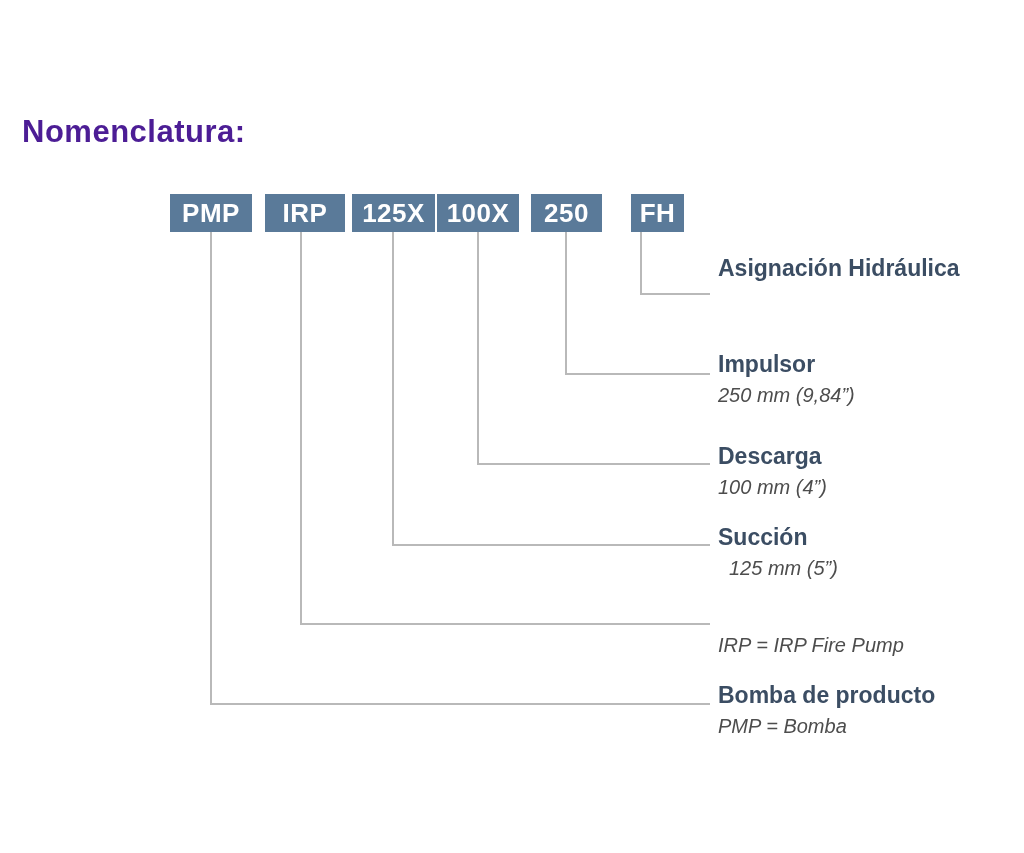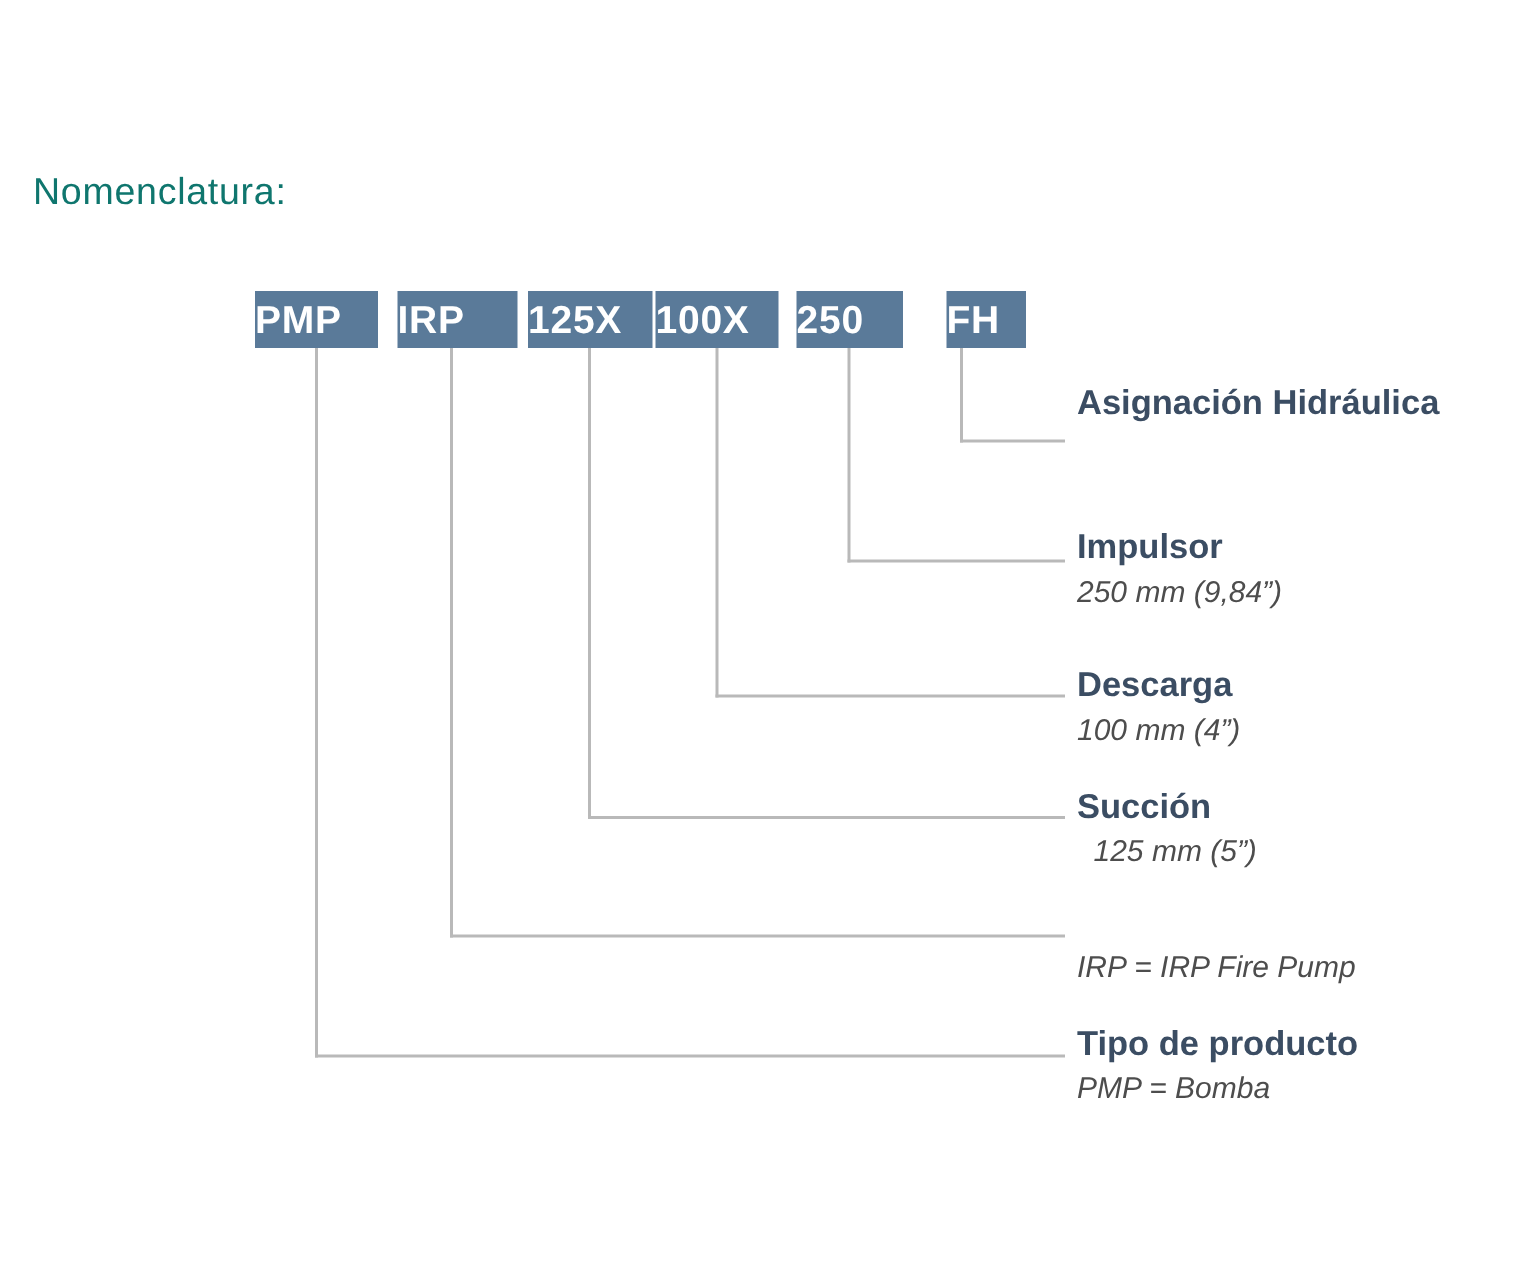--- a/index.html
+++ b/index.html
@@ -12,34 +12,34 @@
     position: relative;
     width: 1024px;
     height: 853px;
     background: #ffffff;
     overflow: hidden;
   }
   .page-title {
     position: absolute;
     left: 22px;
     top: 114px;
-    font-size: 25px;
-    font-weight: normal;
-    color: #0f766e;
+    font-size: 31px;
+    font-weight: bold;
+    color: #4c1d95;
     letter-spacing: 0.5px;
   }
   .code-box {
     position: absolute;
     top: 194px;
     height: 38px;
     background: #5a7a99;
     color: #ffffff;
     font-size: 26px;
     font-weight: bold;
-    text-align: left;
+    text-align: center;
     line-height: 38px;
     letter-spacing: 0.5px;
   }
   .vline {
     position: absolute;
     width: 2px;
     background: #b9b9b9;
   }
   .hline {
     position: absolute;
@@ -97,16 +97,16 @@
   <div class="seg-subtext" style="top:384px;">250 mm (9,84”)</div>
 
   <div class="seg-heading" style="top:443px;">Descarga</div>
   <div class="seg-subtext" style="top:476px;">100 mm (4”)</div>
 
   <div class="seg-heading" style="top:524px;">Succión</div>
   <div class="seg-subtext" style="top:557px;margin-left:11px;">125 mm (5”)</div>
 
   <div class="seg-subtext" style="top:634px;">IRP = IRP Fire Pump</div>
 
-  <div class="seg-heading" style="top:682px;">Tipo de producto</div>
+  <div class="seg-heading" style="top:682px;">Bomba de producto</div>
   <div class="seg-subtext" style="top:715px;">PMP = Bomba</div>
 
 </div>
 
 </body></html>

